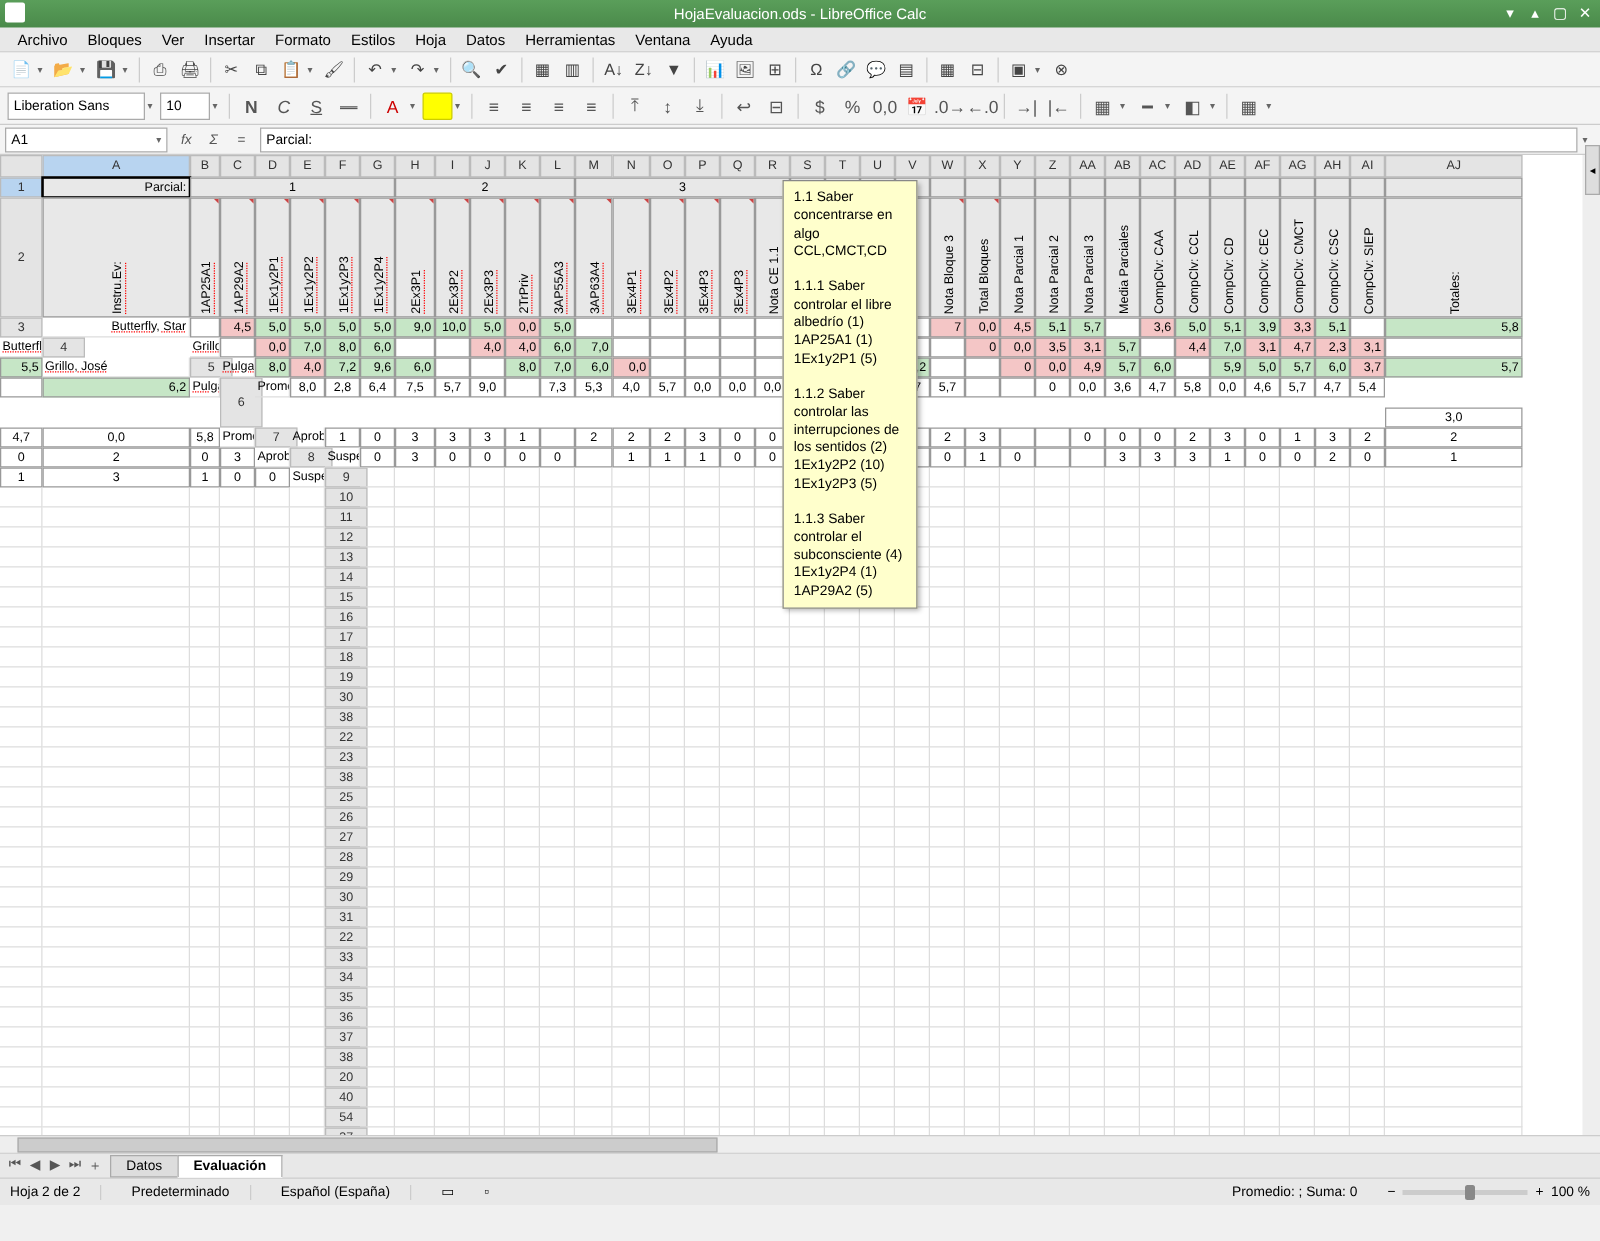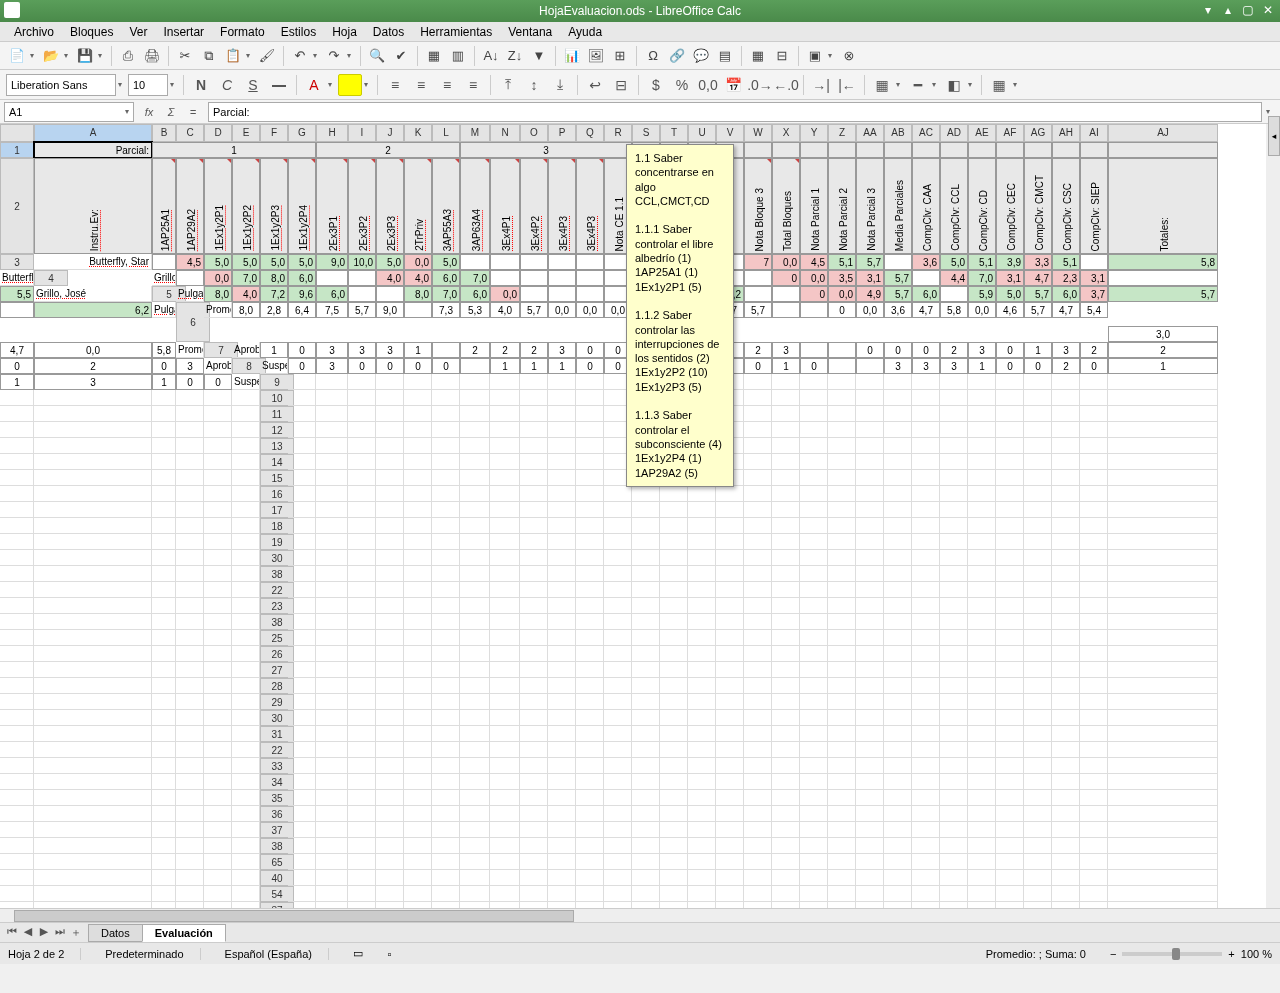--- a/index.html
+++ b/index.html
@@ -1732,21 +1732,21 @@
       <div class="cell"></div>
       <div class="cell"></div>
       <div class="cell"></div>
       <div class="cell"></div>
       <div class="cell"></div>
       <div class="cell"></div>
       <div class="cell"></div>
       <div class="cell"></div>
       <div class="cell"></div>
       <div class="cell"></div>
-      <div class="rowhdr">65</div>
+      <div class="rowhdr">20</div>
       <div class="cell"></div>
       <div class="cell"></div>
       <div class="cell"></div>
       <div class="cell"></div>
       <div class="cell"></div>
       <div class="cell"></div>
       <div class="cell"></div>
       <div class="cell"></div>
       <div class="cell"></div>
       <div class="cell"></div>

